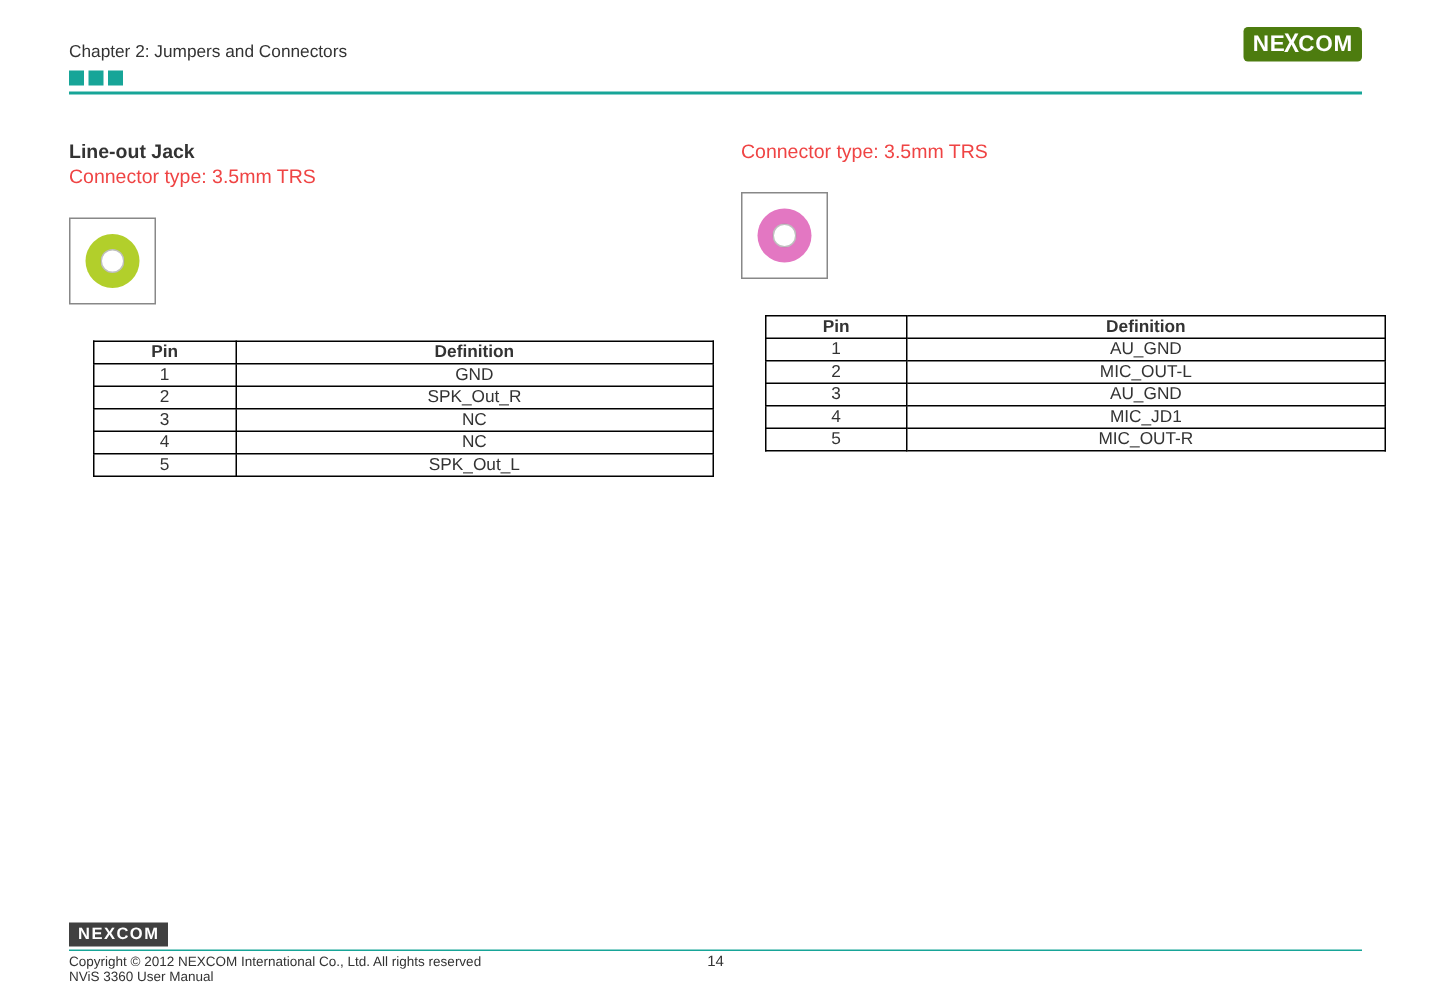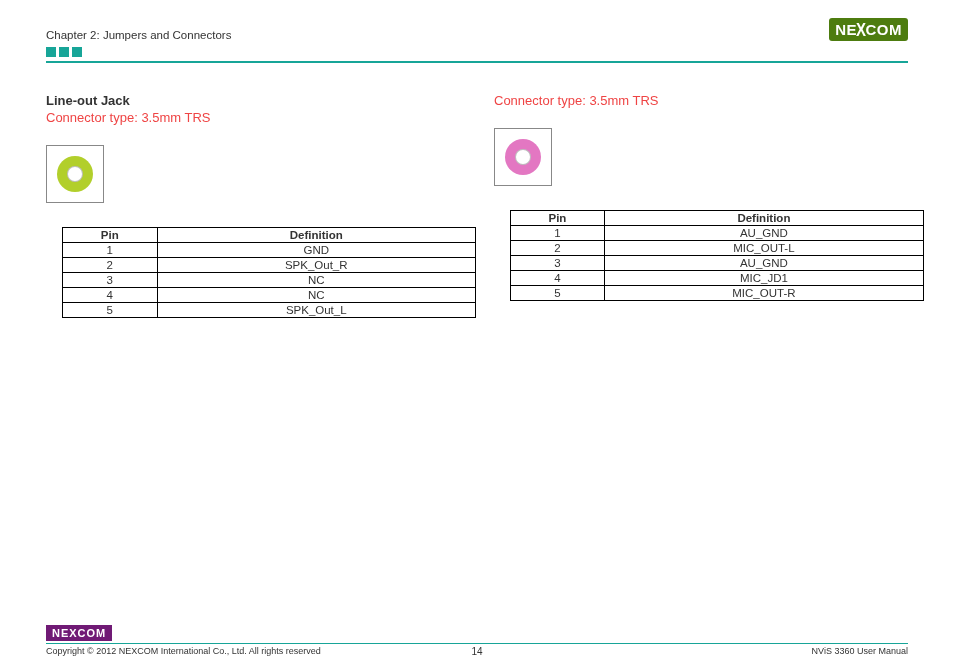--- a/index.html
+++ b/index.html
@@ -115,40 +115,41 @@
   table.pins th {
     font-weight: 700;
   }
 
   .footer {
     position: absolute;
     left: 46px; right: 46px;
     bottom: 16px;
   }
   .footer-logo {
-    background: #701a75;
+    background: #404040;
     color: #fff;
     display: inline-block;
     font-size: 11px;
     font-weight: 700;
     letter-spacing: 1px;
     padding: 2px 6px;
     margin-bottom: 2px;
   }
   .footer-rule {
     height: 1.5px;
     background: #17a598;
     margin-bottom: 2px;
   }
   .footer-row {
     display: flex;
     justify-content: space-between;
     align-items: baseline;
     font-size: 9px;
     color: #333;
+    flex-direction: column;
   }
   .footer-center {
     position: absolute;
     left: 50%;
     transform: translateX(-50%);
     font-size: 10px;
   }
 </style>
 </head>
 <body>

